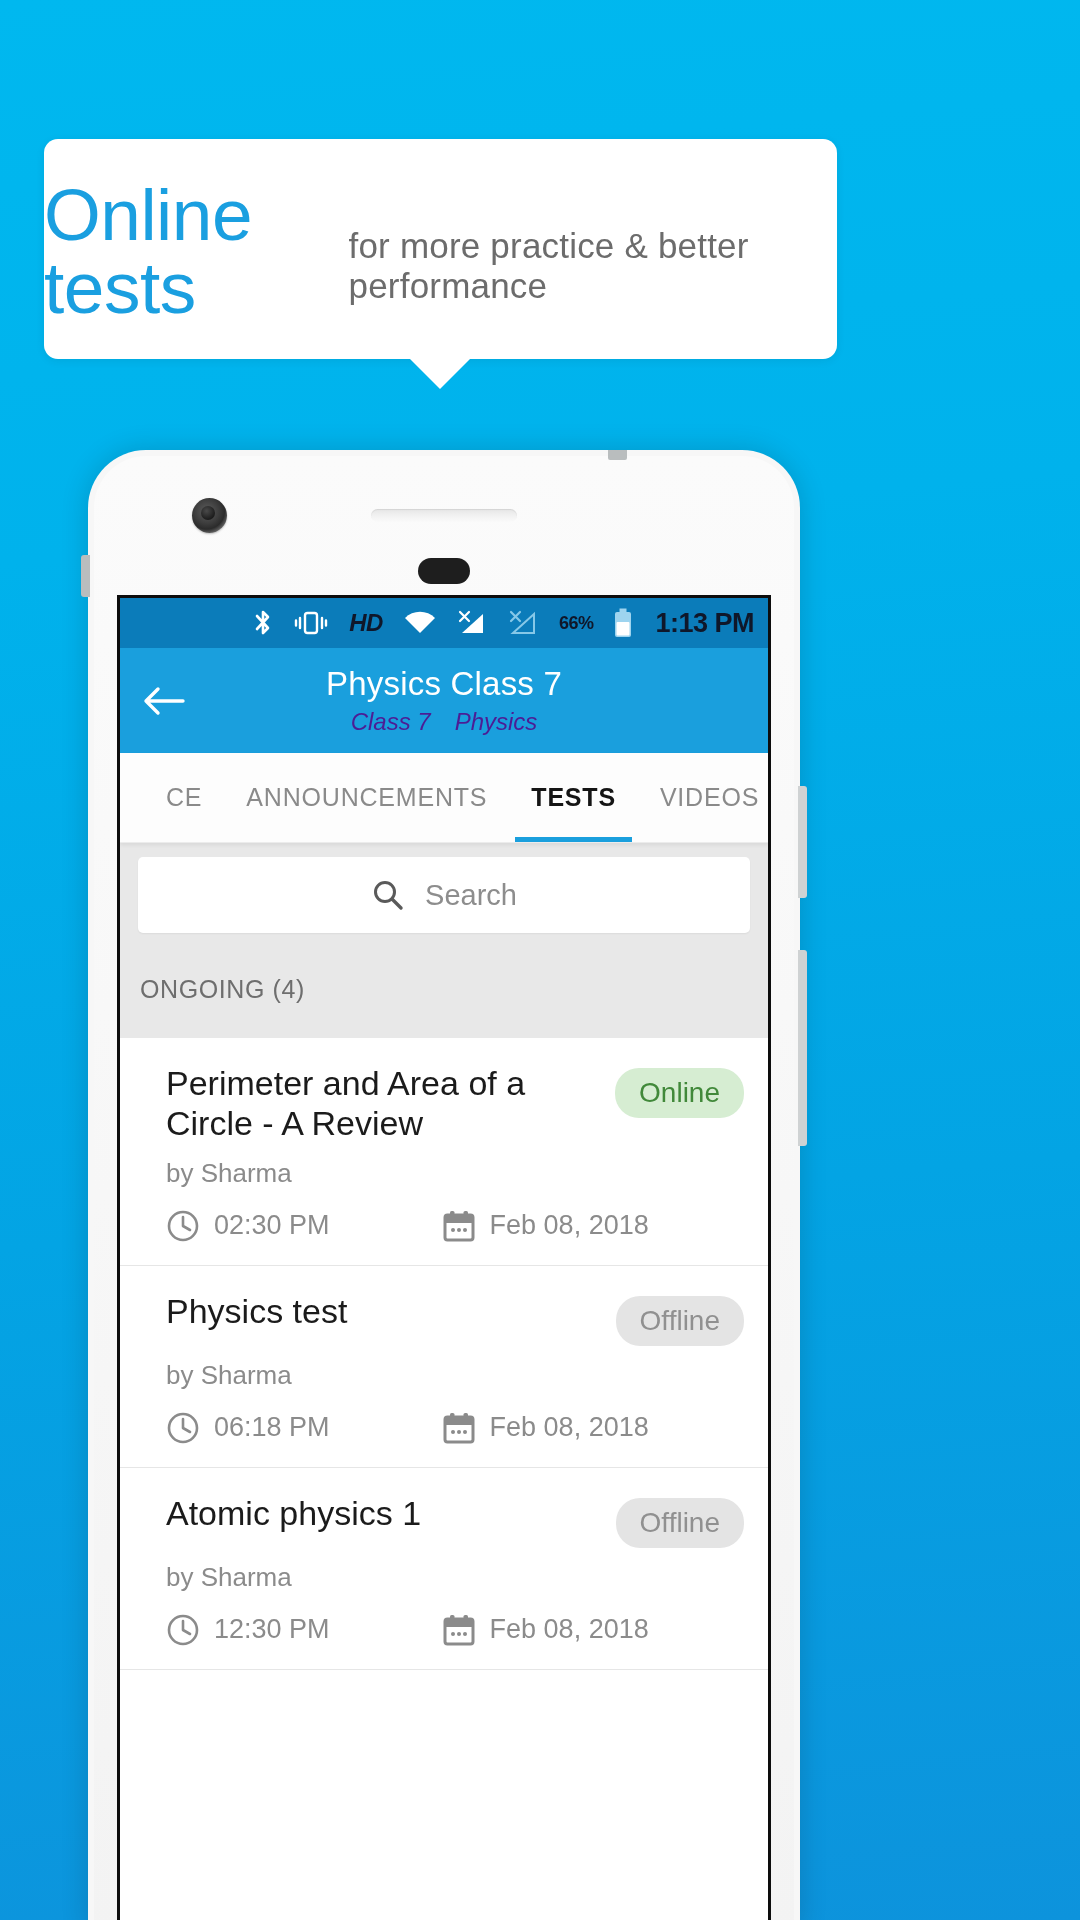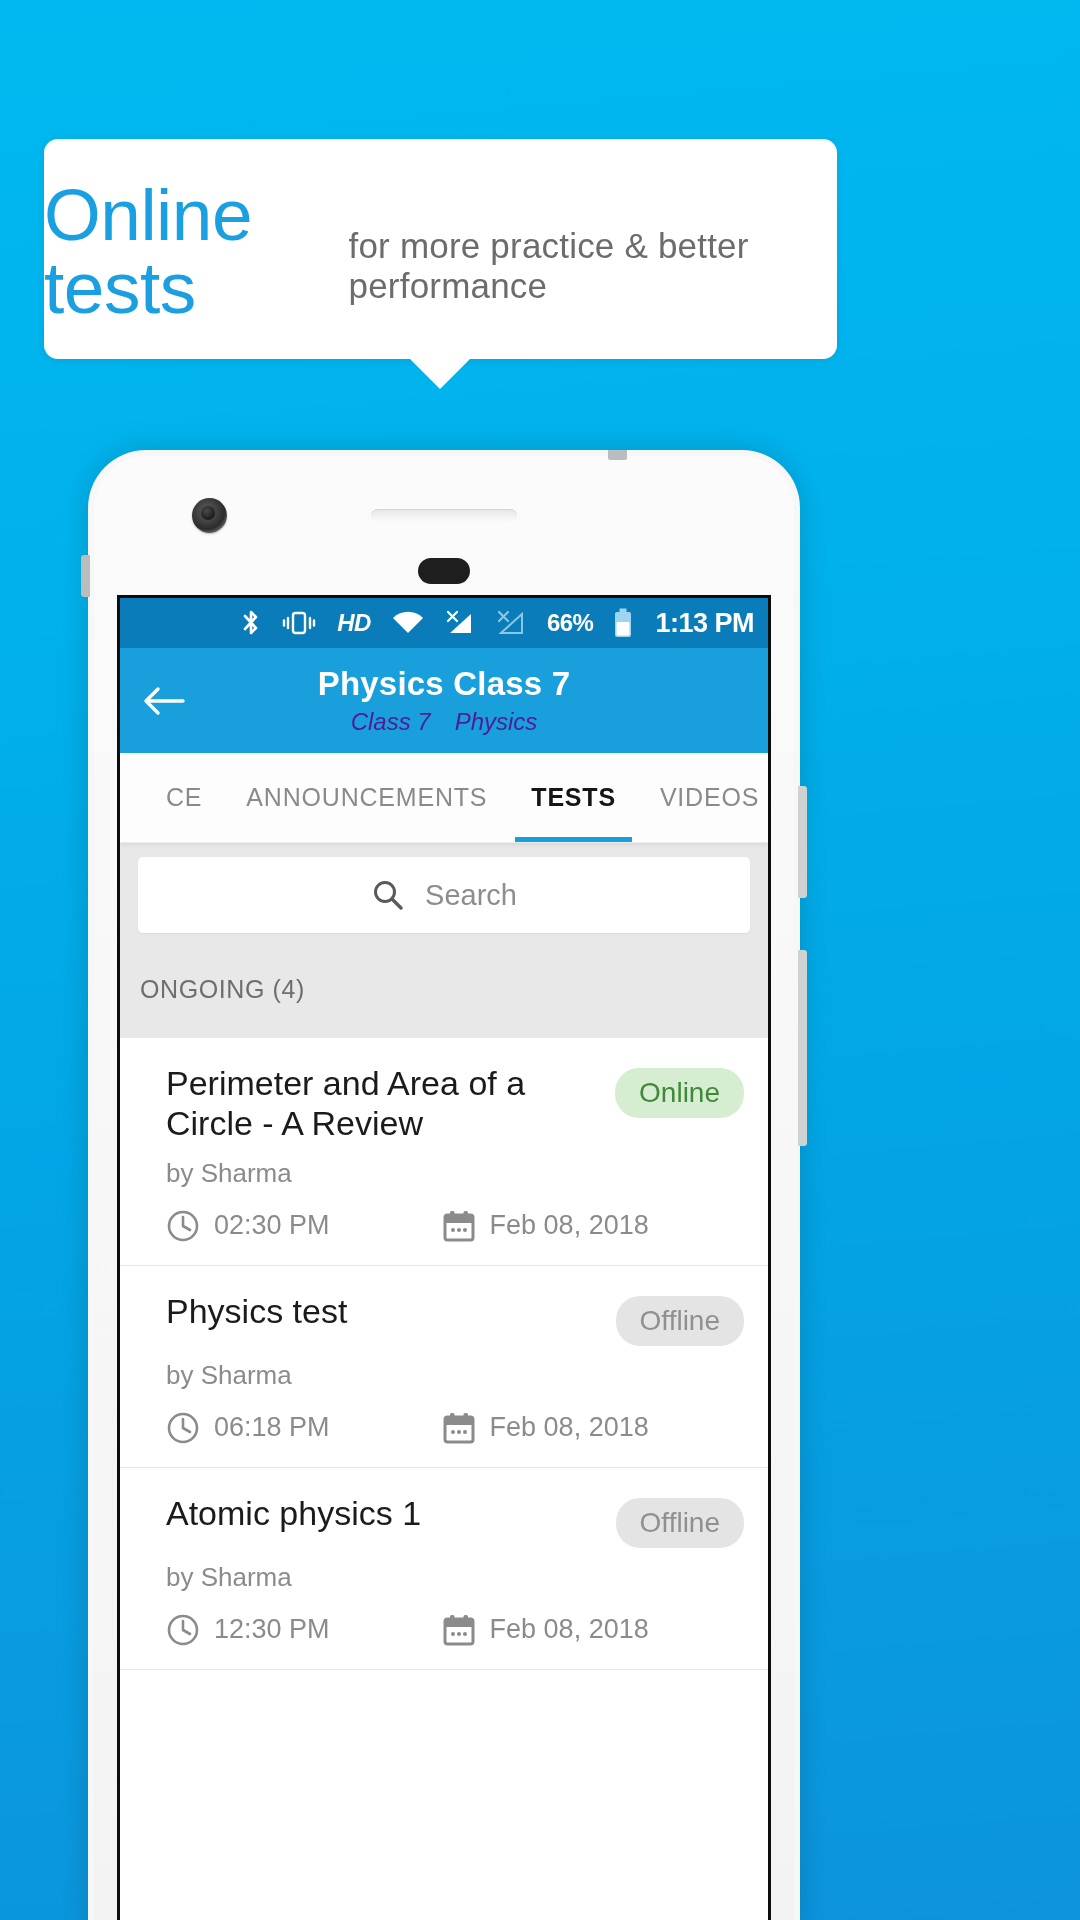--- a/index.html
+++ b/index.html
@@ -138,28 +138,28 @@
 
   
   .statusbar {
     height: 50px;
     background: #0b7cba;
     display: flex;
     align-items: center;
     justify-content: flex-end;
     padding-right: 14px;
     gap: 21px;
-    color: #ffffff;
+    color: #0f172a;
   }
   .sb-icon { display: flex; align-items: center; }
   .sb-hd {
     font-size: 24px; font-weight: bold; font-style: italic;
     letter-spacing: -0.5px;
   }
-  .sb-pct { font-size: 24px; font-weight: bold; letter-spacing: -0.5px; }
+  .sb-pct { font-size: 18px; font-weight: bold; letter-spacing: -0.5px; }
   .sb-time { font-size: 27px; font-weight: bold; letter-spacing: -0.5px; margin-left: 2px; }
 
   
   .appbar {
     height: 105px;
     background: #1a9fdd;
     display: flex;
     align-items: center;
     position: relative;
     padding: 0 18px;
@@ -170,21 +170,21 @@
     flex: 0 0 auto;
   }
   .appbar-texts {
     position: absolute;
     left: 0; right: 0; top: 0; bottom: 0;
     display: flex; flex-direction: column;
     align-items: center; justify-content: center;
     pointer-events: none;
   }
   .appbar-title {
-    color: #fff; font-size: 33px; font-weight: bold; letter-spacing: 0.2px;
+    color: #fff; font-size: 33px; font-weight: normal; letter-spacing: 0.2px;
   }
   .appbar-sub {
     color: #4c1d95; font-size: 24px; margin-top: 5px;
     display: flex; gap: 24px; font-style: italic;
   }
 
   
   .tabs {
     height: 90px;
     background: #fdfdfd;

